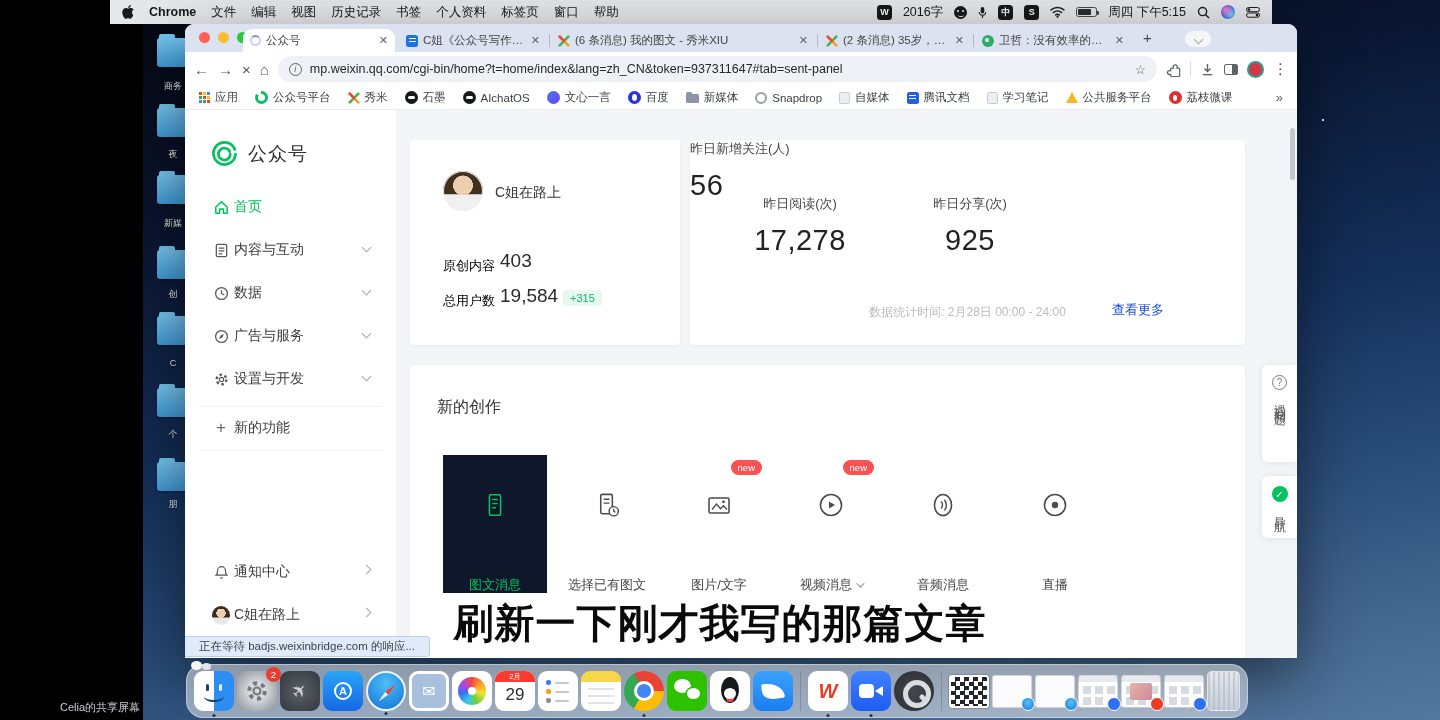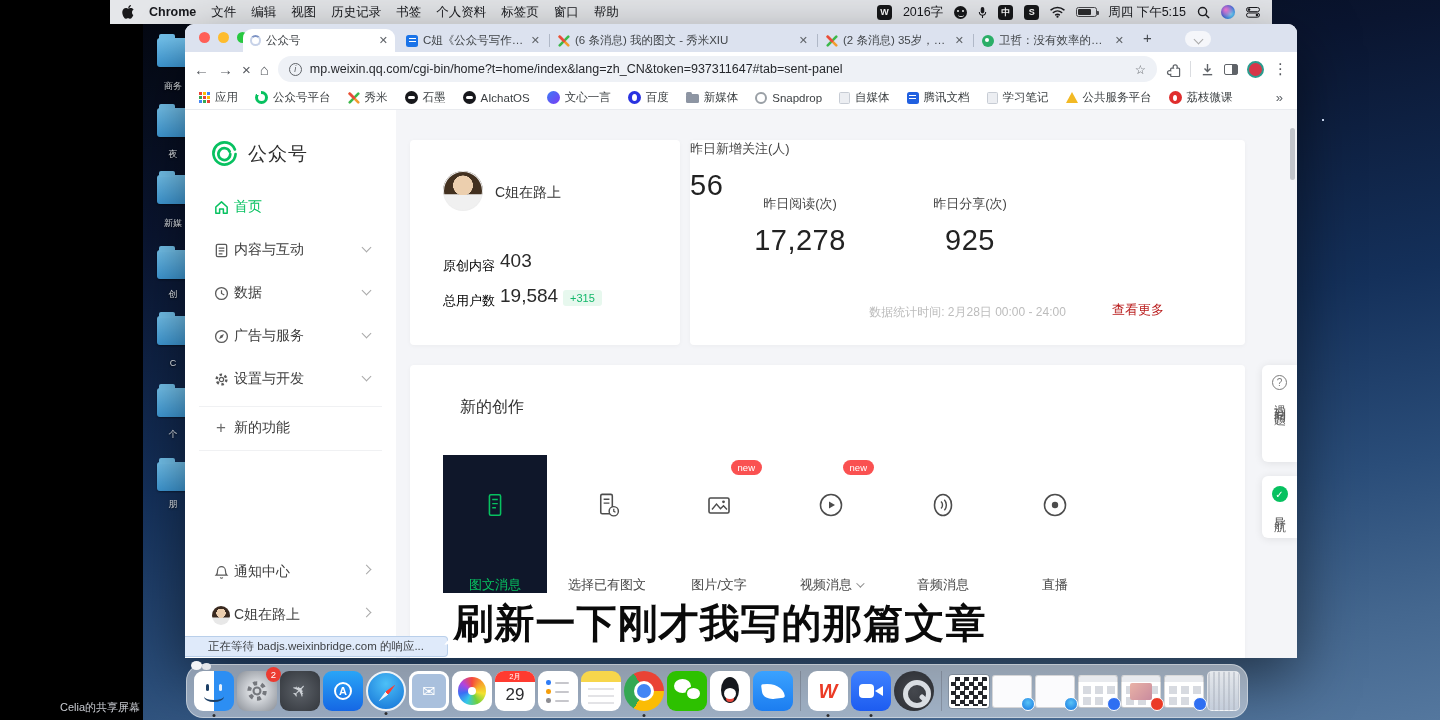--- a/index.html
+++ b/index.html
@@ -129,24 +129,24 @@
   .acc-label { position:absolute; left:33px; font-size:13px; color:#000000; }
   .acc-val { position:absolute; left:90px; font-size:19px; color:#2a2a2a; font-weight:500; }
   .badge-up { position:absolute; left:153px; top:150px; background:#e7f8ee; color:#12b76a;
     font-size:11px; padding:2px 7px; border-radius:3px; }
 
   .card2 { left:505px; top:30px; width:555px; height:205px; }
   .stat-col { position:absolute; width:160px; text-align:center; top:55px; }
   .stat-label { font-size:13px; color:#464646; }
   .stat-value { font-size:29px; color:#222; font-weight:500; margin-top:11px; letter-spacing:.5px; }
   .stat-note { position:absolute; left:0; width:555px; top:164px; text-align:center; font-size:12px; color:#bcbcbc; }
-  .stat-more { position:absolute; left:408px; width:80px; top:161px; text-align:center; font-size:13px; color:#b91c1c; }
+  .stat-more { position:absolute; left:408px; width:80px; top:161px; text-align:center; font-size:13px; color:#1d4ed8; }
 
   .card3 { left:225px; top:255px; width:835px; height:310px; }
-  .c3-title { position:absolute; left:50px; top:32px; font-size:16px; color:#333; }
+  .c3-title { position:absolute; left:27px; top:32px; font-size:16px; color:#333; }
   .create-row { position:absolute; left:33px; top:90px; display:flex; gap:8px; }
   .citem { width:104px; height:138px; position:relative; display:flex; flex-direction:column; align-items:center;gap:38px; }
   .citem.act { background:#0f172a; }
   .citem .cic { margin-top:36px; height:30px; display:flex; align-items:center; }
   .citem .clbl { margin-top:19px; font-size:13px; color:#474747; display:flex; align-items:center; gap:4px; }
   .citem.act .clbl { color:#07c160; }
   .badge-new { position:absolute; top:5px; right:9px; background:#fa5151; color:#fff; font-size:9.5px;
     padding:2px 7px; border-radius:9px; }
   .cchv { width:6px; height:6px; border-right:1.2px solid #8b8b8b; border-bottom:1.2px solid #8b8b8b;
     transform:rotate(45deg) translateY(-2px); }
@@ -157,21 +157,21 @@
   .f2 { top:366px; height:62px; }
   .q-ic { width:15px; height:15px; border:1.2px solid #7c7c7c; border-radius:50%; color:#7c7c7c;
     font-size:10px; display:flex; align-items:center; justify-content:center; flex:none; }
   .nav-ic { width:16px; height:16px; border-radius:50%; background:#07c160; color:#fff; font-size:10px;
     display:flex; align-items:center; justify-content:center; flex:none; }
   .vtxt { writing-mode:vertical-rl; font-size:12px; color:#555; letter-spacing:3px; margin-top:5px; }
   .scrollthumb { position:absolute; right:2px; top:18px; width:5px; height:52px; background:#c3c6cc; border-radius:3px; }
 
   .statusbubble { position:absolute; left:0; bottom:1px; height:21px; background:#dfeafa;
     border:1px solid #b9cfea; border-left:none; border-radius:0 4px 4px 0; display:flex; align-items:center;
-    padding:0 23px; font-size:11.5px; color:#3f4246; }
+    padding:0 14px; font-size:11.5px; color:#3f4246; }
 
   
   .subwrap { position:absolute; left:0; top:596px; width:1440px; text-align:center; pointer-events:none; }
   .subwrap span { font-size:40px; font-weight:800; letter-spacing:1px; }
   .sub-back { position:absolute; left:0; right:0; color:#000; -webkit-text-stroke:7px #fff; }
   .sub-front { position:relative; color:#0a0a0a; }
 
   
   .dock { position:absolute; left:186px; top:664px; width:1062px; height:54px;
     background:rgba(244,246,250,.52); border:1px solid rgba(255,255,255,.4); border-radius:17px;

